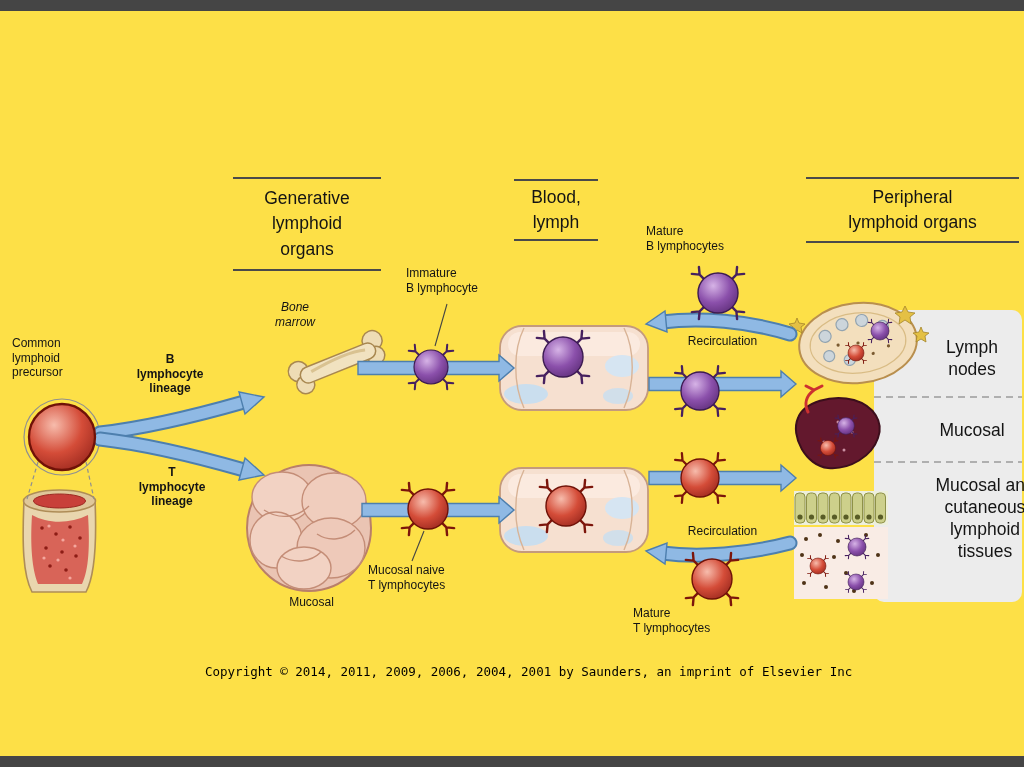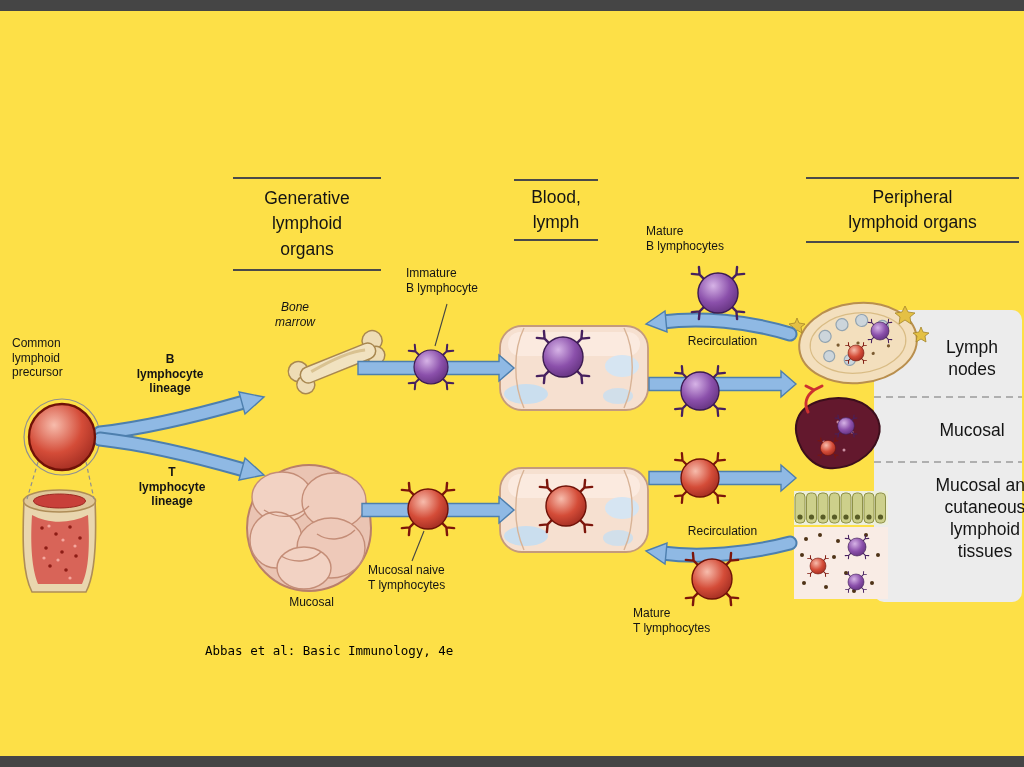--- a/index.html
+++ b/index.html
@@ -273,15 +273,15 @@
 T lymphocytes</div>
 
   <div class="panel-lbl" style="left:928px;top:336px;width:88px;">Lymph
 nodes</div>
   <div class="panel-lbl" style="left:928px;top:419px;width:88px;">Mucosal</div>
   <div class="panel-lbl" style="left:920px;top:474px;width:130px;">Mucosal and
 cutaneous
 lymphoid
 tissues</div>
 
-  <div class="caption" style="left:205px;top:643px;">Abbas et al: Basic Immunology, 4e</div>
+  <div class="caption" style="left:205px;top:664px;">Copyright © 2014, 2011, 2009, 2006, 2004, 2001 by Saunders, an imprint of Elsevier Inc</div>
 
 </div>
 
 </body></html>

